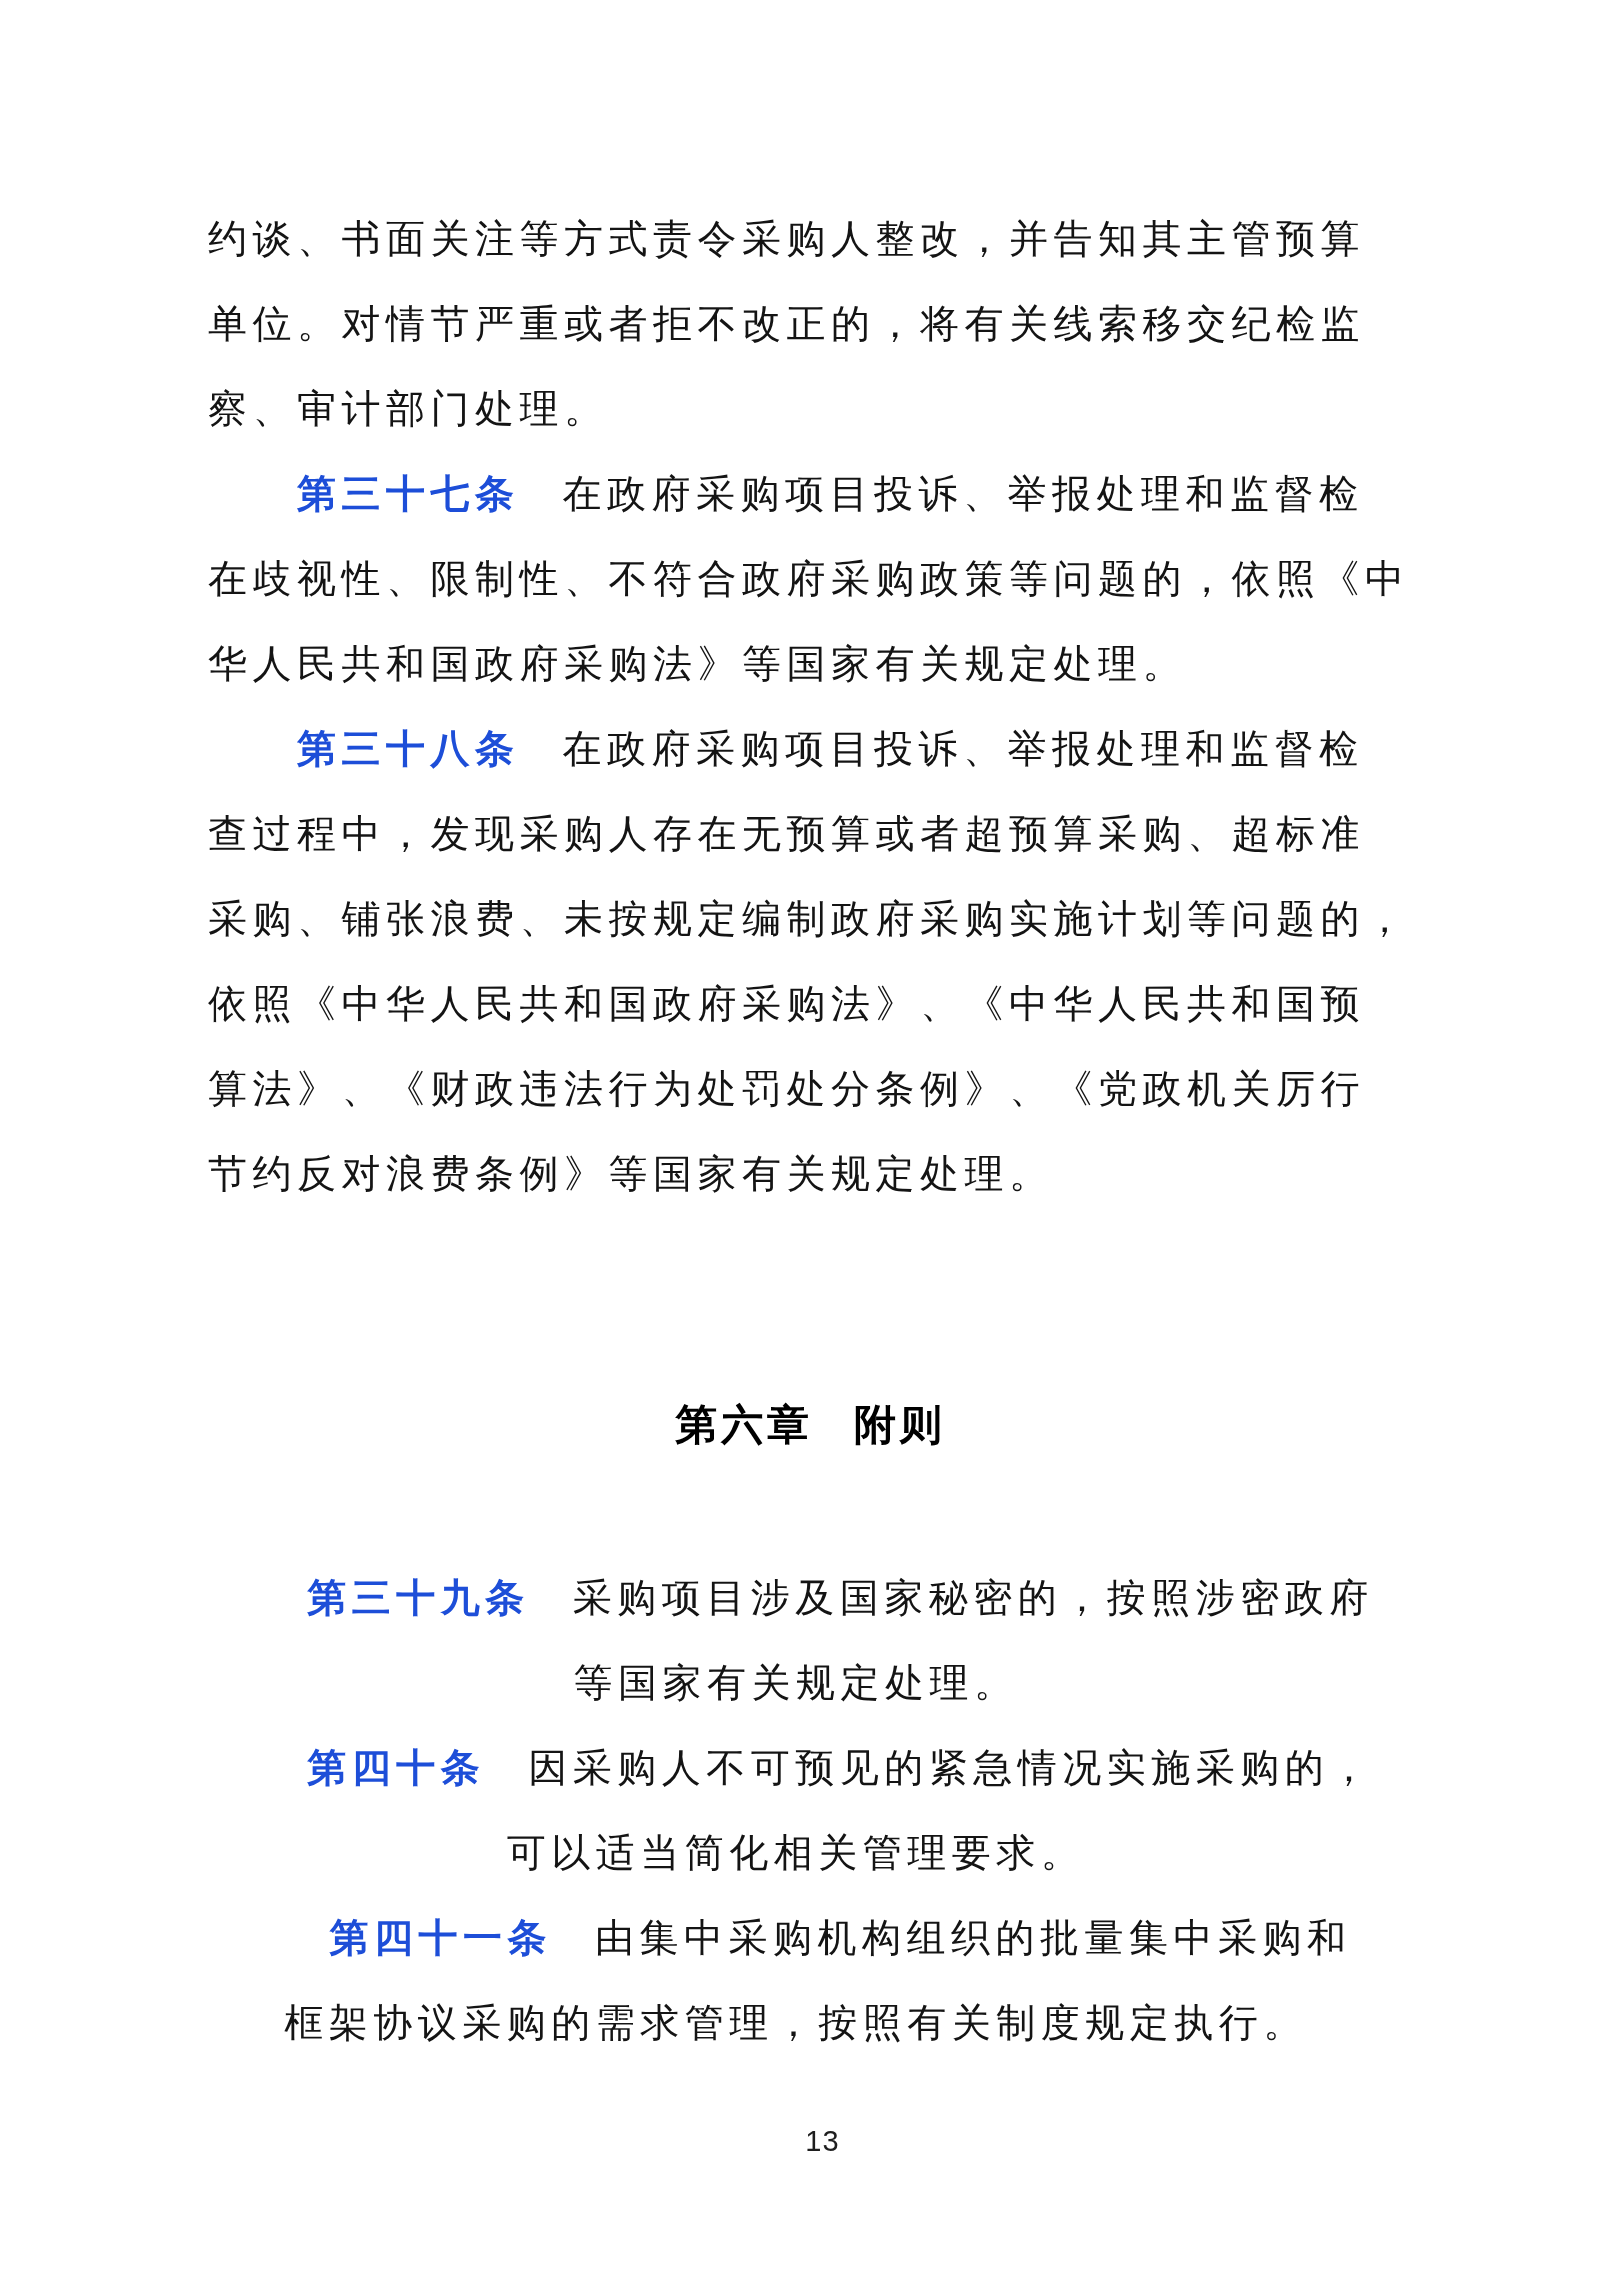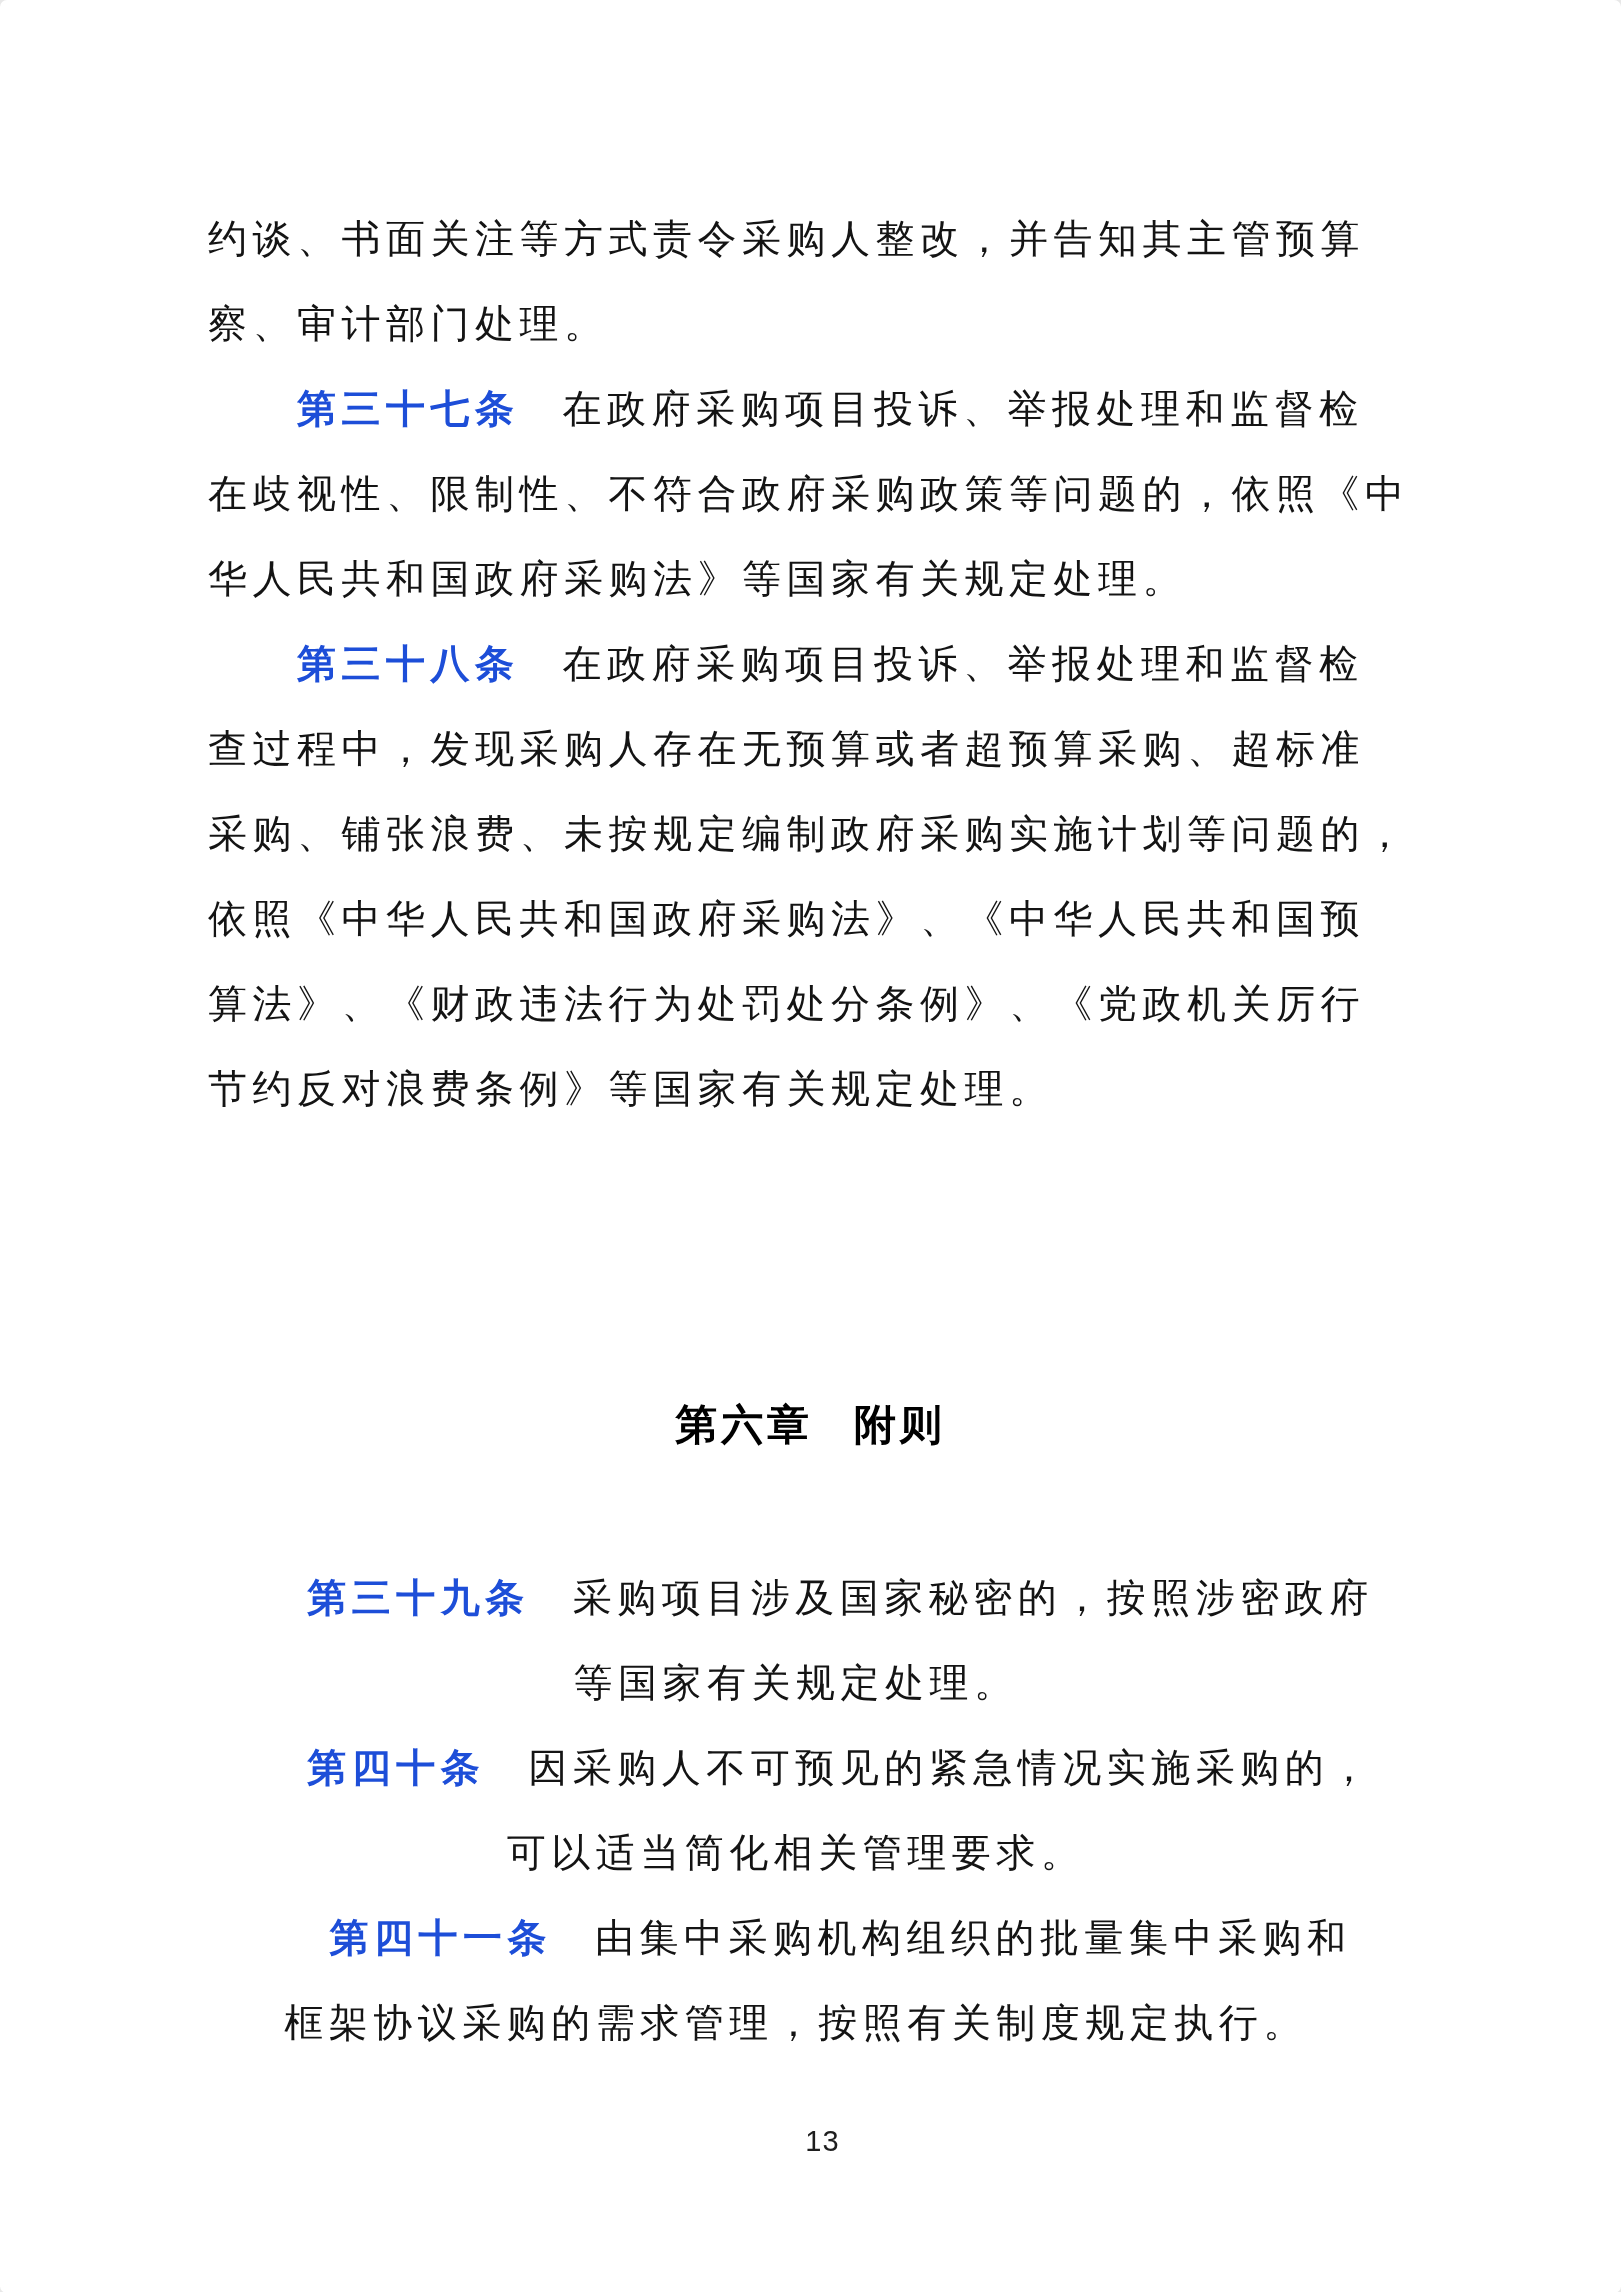--- a/index.html
+++ b/index.html
@@ -4,21 +4,20 @@
 <style>
   html, body { margin: 0; padding: 0; background: #e8e8e8; }
   .page {
     position: relative;
     width: 1621px;
     height: 2293px;
     background: #ffffff;
     overflow: hidden;
     font-family: "Liberation Serif", "DejaVu Serif", serif;
     color: #141414;
-    border-radius: 7px;
   }
   .text-block {
     position: absolute;
     left: 208px;
     width: 1176px;
   }
   #block-upper { top: 196px; }
   #block-lower { top: 1555px; text-align: center; }
   .line {
     height: 85px;
@@ -63,20 +62,21 @@
     color: #1e1e1e;
   }
 </style>
 </head>
 <body>
 
 <div class="page">
 
   <div class="text-block" id="block-upper">
     <div class="line">约谈、书面关注等方式责令采购人整改，并告知其主管预算</div>
+    <div class="line">单位。对情节严重或者拒不改正的，将有关线索移交纪检监</div>
     <div class="line">察、审计部门处理。</div>
 
     <div class="line first"><span class="term">第三十七条</span><span>在政府采购项目投诉、举报处理和监督检</span></div>
     <div class="line">在歧视性、限制性、不符合政府采购政策等问题的，依照《中</div>
     <div class="line">华人民共和国政府采购法》等国家有关规定处理。</div>
 
     <div class="line first"><span class="term">第三十八条</span><span>在政府采购项目投诉、举报处理和监督检</span></div>
     <div class="line">查过程中，发现采购人存在无预算或者超预算采购、超标准</div>
     <div class="line">采购、铺张浪费、未按规定编制政府采购实施计划等问题的，</div>
     <div class="line">依照《中华人民共和国政府采购法》、《中华人民共和国预</div>

